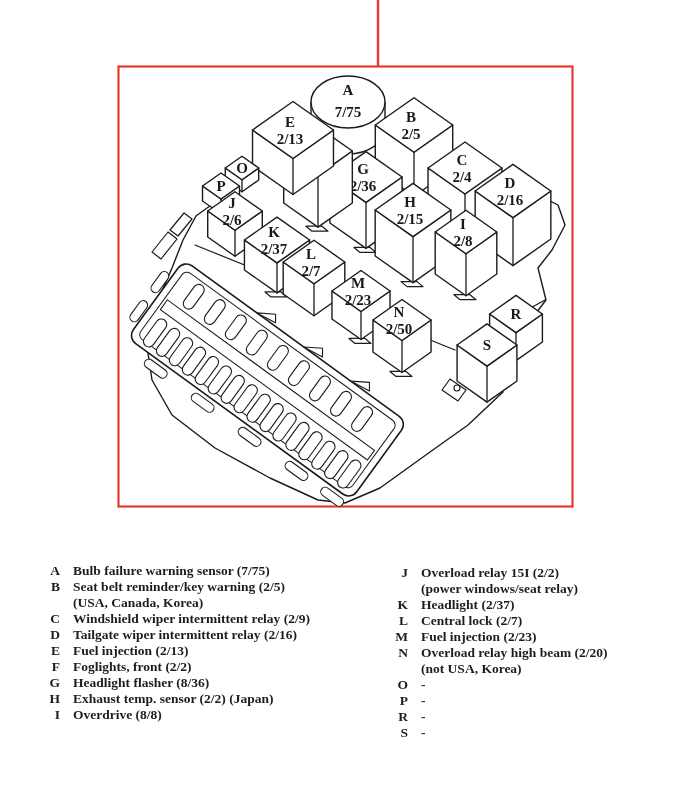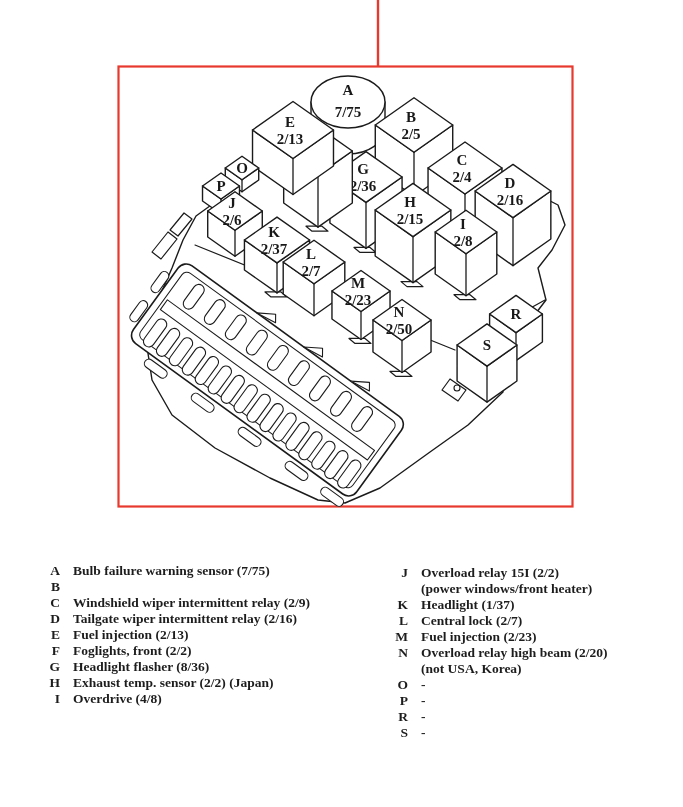--- a/index.html
+++ b/index.html
@@ -223,20 +223,24 @@
 
 <div class="legend-col" id="legend-left" style="left:30px;top:563px;width:340px;">
     <div class="lrow">
       <span class="lletter">A</span>
       <span class="ltext">
         <div>Bulb failure warning sensor (7/75)</div>
       </span>
     </div>
     <div class="lrow">
       <span class="lletter">B</span>
+      <span class="ltext">
+        <div>Seat belt reminder/key warning (2/5)</div>
+        <div>(USA, Canada, Korea)</div>
+      </span>
     </div>
     <div class="lrow">
       <span class="lletter">C</span>
       <span class="ltext">
         <div>Windshield wiper intermittent relay (2/9)</div>
       </span>
     </div>
     <div class="lrow">
       <span class="lletter">D</span>
       <span class="ltext">
@@ -263,36 +267,36 @@
     </div>
     <div class="lrow">
       <span class="lletter">H</span>
       <span class="ltext">
         <div>Exhaust temp. sensor (2/2) (Japan)</div>
       </span>
     </div>
     <div class="lrow">
       <span class="lletter">I</span>
       <span class="ltext">
-        <div>Overdrive (4/8)</div>
+        <div>Overdrive (8/8)</div>
       </span>
     </div>
   </div>
 <div class="legend-col" id="legend-right" style="left:378px;top:565px;width:300px;">
     <div class="lrow">
       <span class="lletter">J</span>
       <span class="ltext">
         <div>Overload relay 15I (2/2)</div>
-        <div>(power windows/front heater)</div>
+        <div>(power windows/seat relay)</div>
       </span>
     </div>
     <div class="lrow">
       <span class="lletter">K</span>
       <span class="ltext">
-        <div>Headlight (1/37)</div>
+        <div>Headlight (2/37)</div>
       </span>
     </div>
     <div class="lrow">
       <span class="lletter">L</span>
       <span class="ltext">
         <div>Central lock (2/7)</div>
       </span>
     </div>
     <div class="lrow">
       <span class="lletter">M</span>

